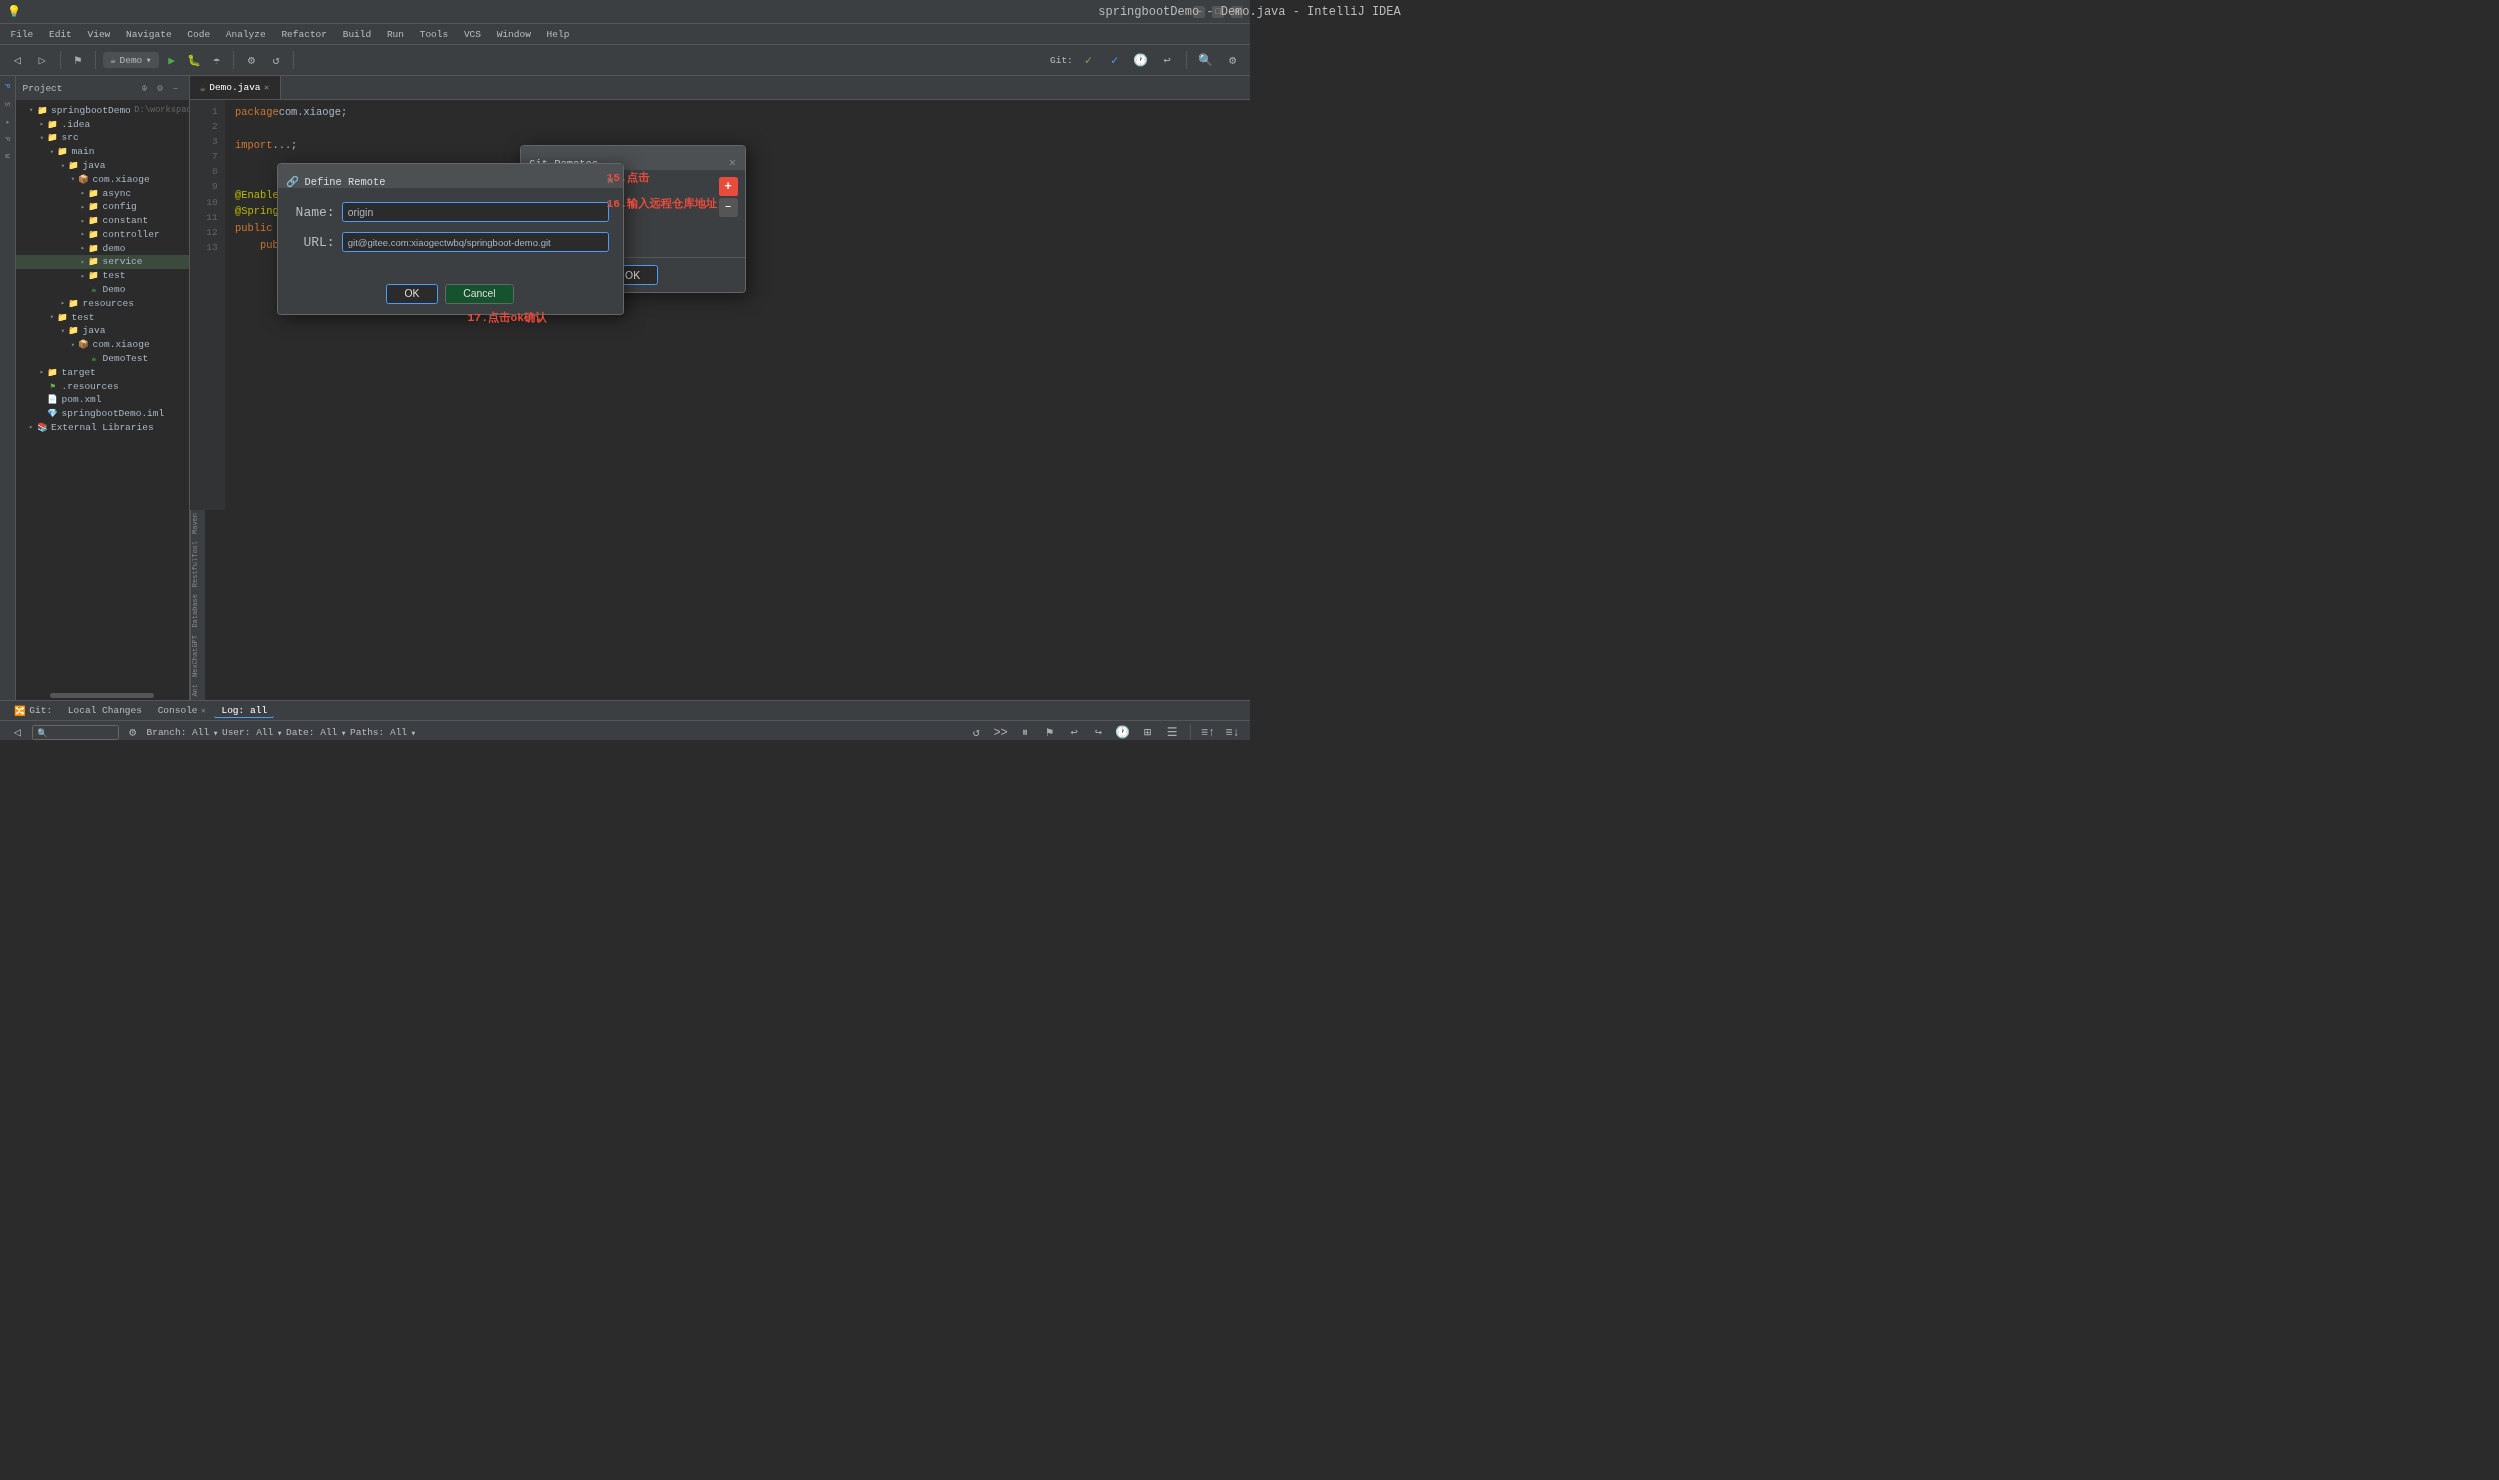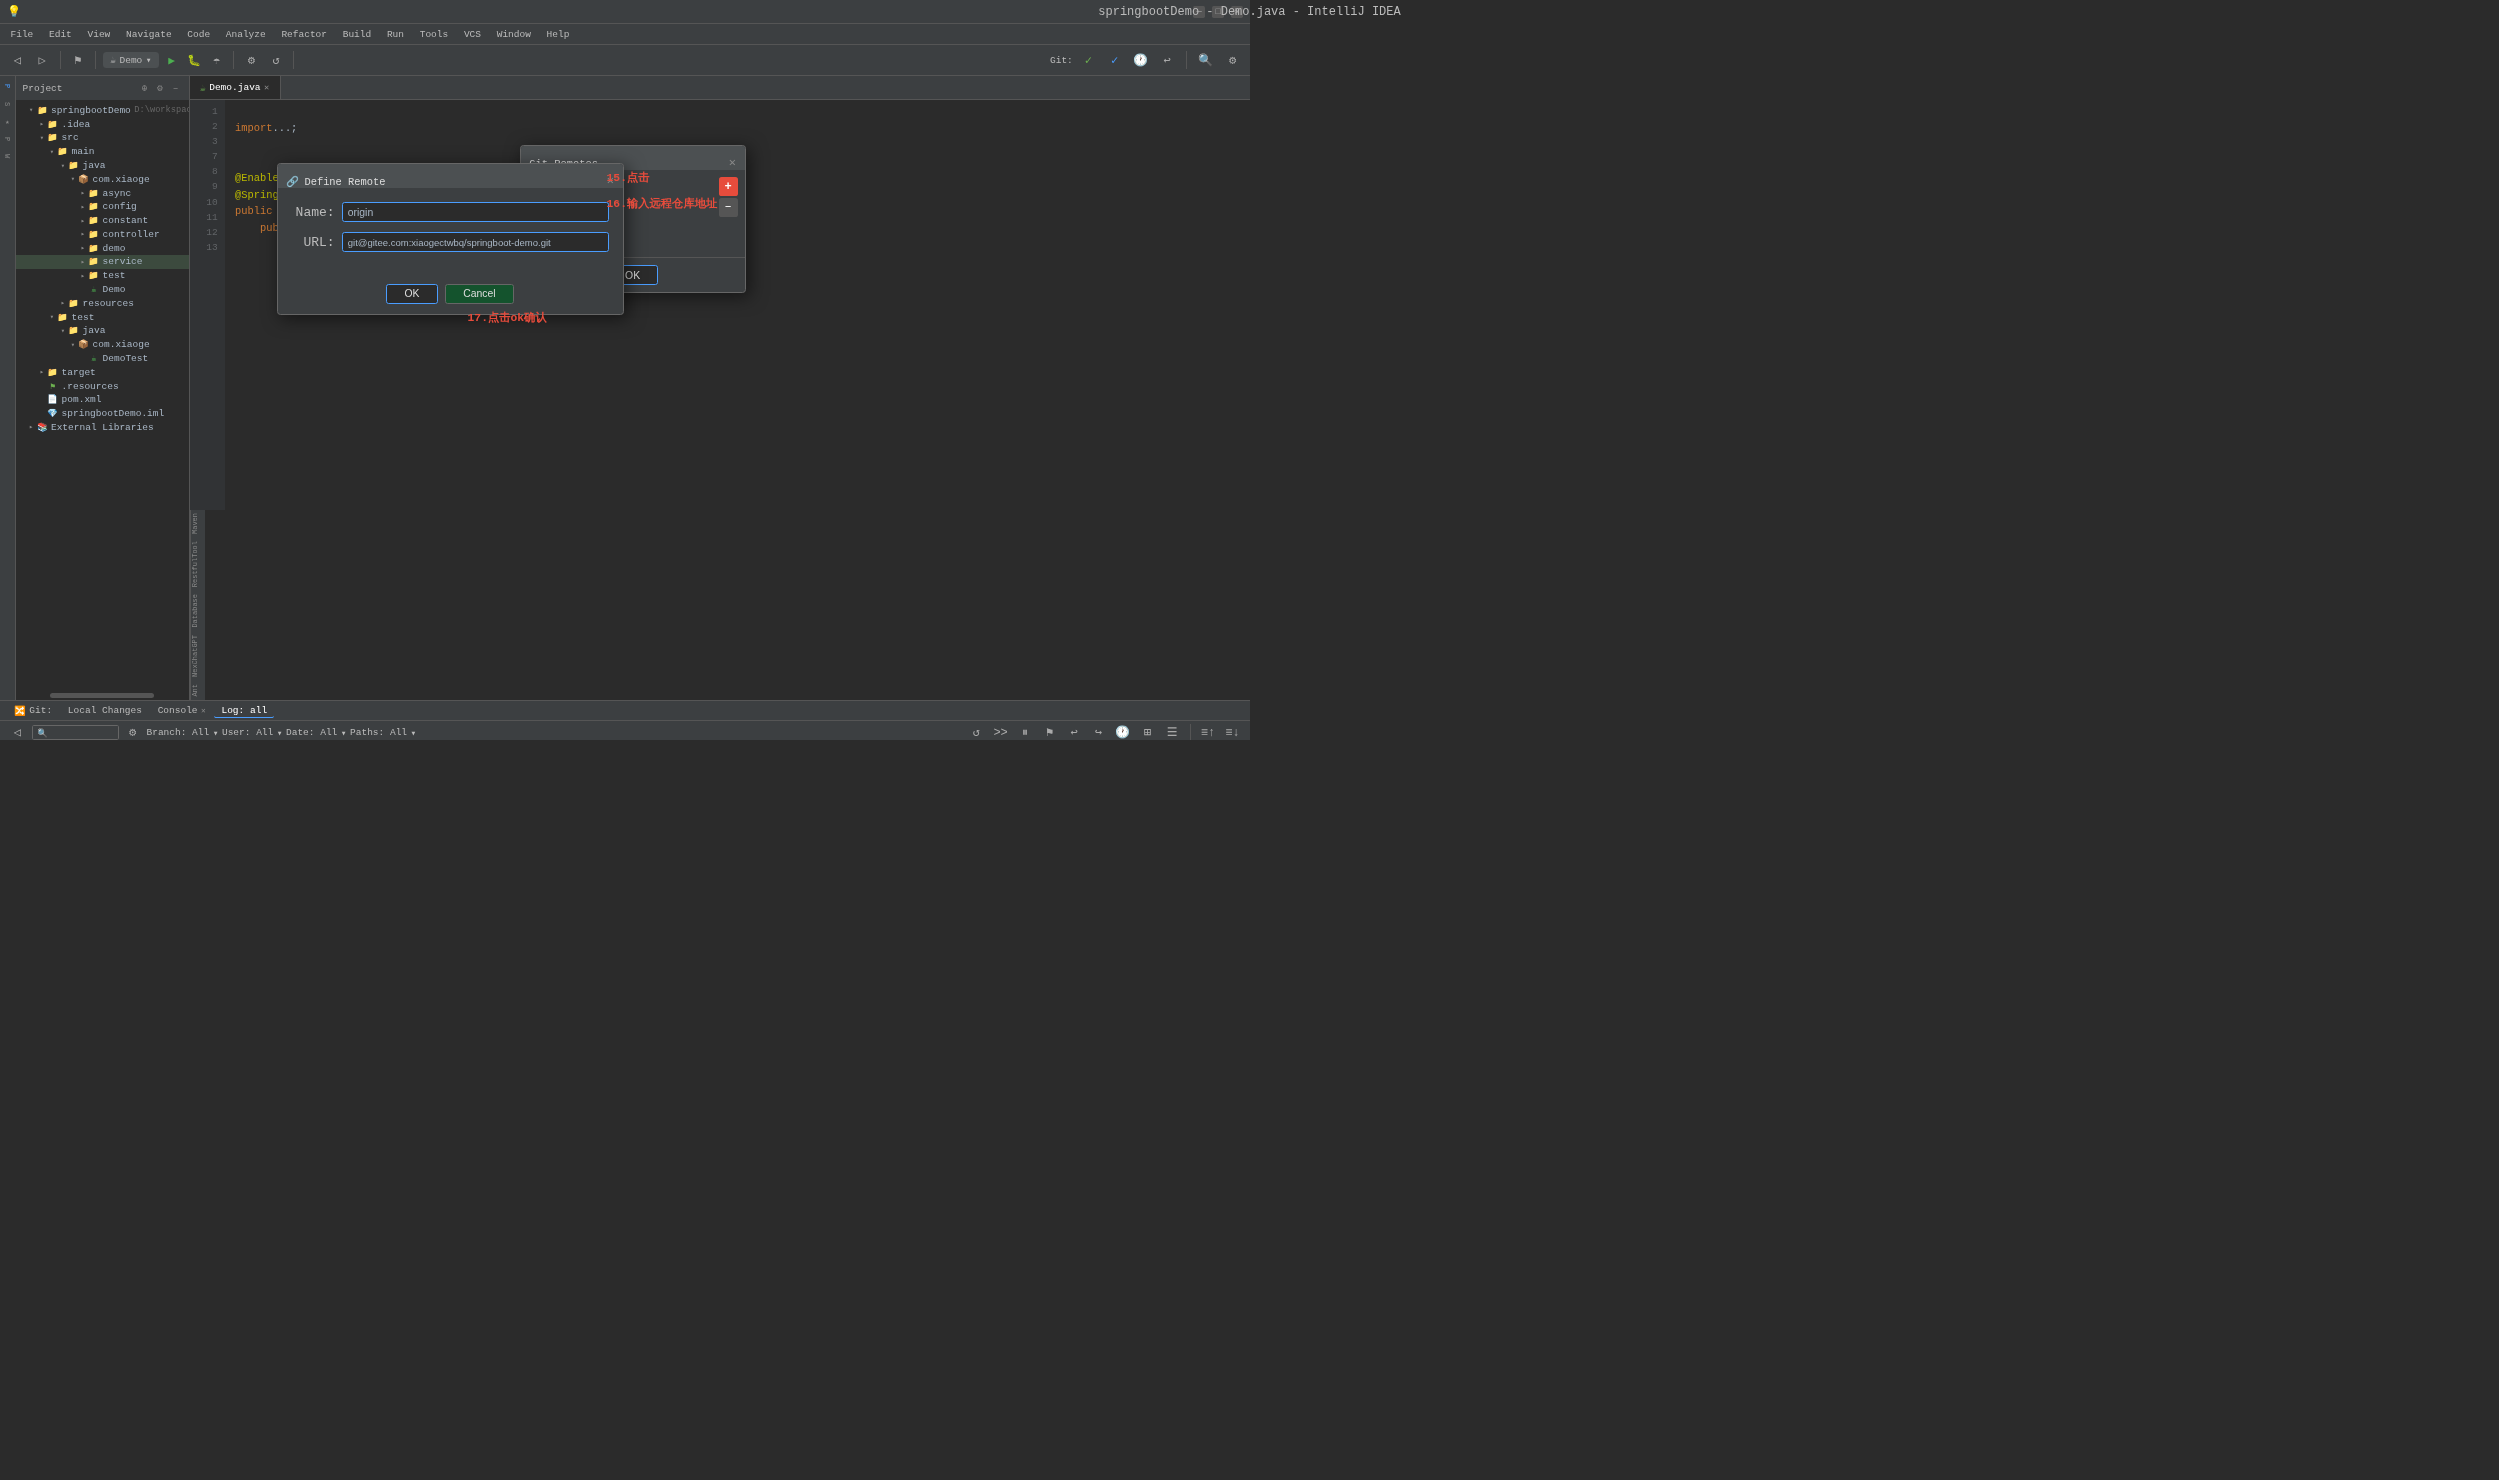--- a/index.html
+++ b/index.html
@@ -844,20 +844,24 @@
         <div></div>
         <div>7</div>
         <div>8</div>
         <div>9</div>
         <div>10</div>
         <div>11</div>
         <div>12</div>
         <div>13</div>
       </div>
       <div class="code-area">
+        <div class="code-line">
+          <span class="kw">package</span>
+            <span class="plain"> com.xiaoge;</span>
+        </div>
         <div class="code-line">&nbsp;</div>
         <div class="code-line">
           <span class="kw">import</span>
             <span class="plain"> ...;</span>
         </div>
         <div class="code-line">&nbsp;</div>
         <div class="code-line">&nbsp;</div>
         <div class="code-line">
           <span class="ann">@EnableAsync</span>
         </div>

